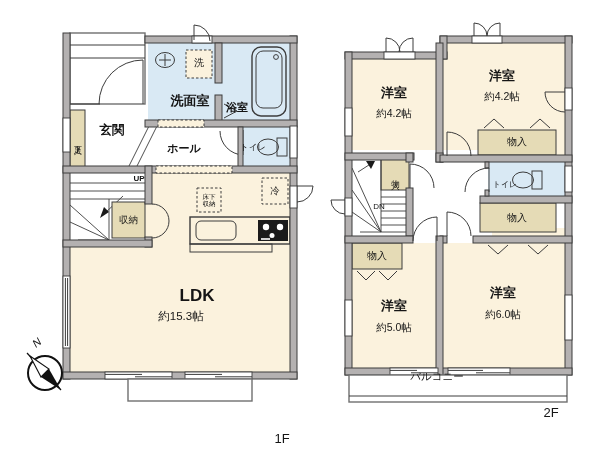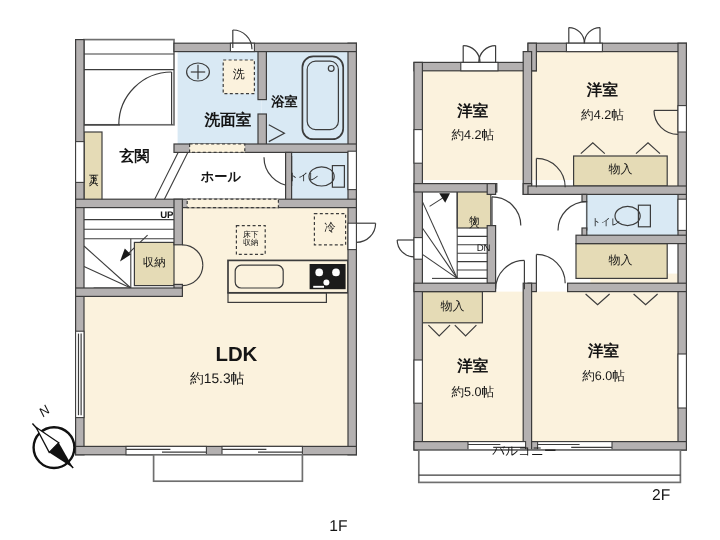--- a/index.html
+++ b/index.html
@@ -301,41 +301,41 @@
     <text x="36" y="348" font-size="11" font-style="italic" transform="rotate(-38 36 348)" fill="#111">N</text>
   </g>
 </svg>
 
 <div>
 
   <div class="lb bold" style="left:112px;top:130px;font-size:12.5px;">玄関</div>
   <div class="lb v" style="left:77.5px;top:140px;font-size:8px;">下足入</div>
   <div class="lb bold" style="left:190px;top:101px;font-size:13px;">洗面室</div>
   <div class="lb" style="left:199px;top:63px;font-size:10px;">洗</div>
-  <div class="lb bold" style="left:237px;top:86px;font-size:11px;">浴室</div>
+  <div class="lb bold" style="left:237px;top:107px;font-size:11px;">浴室</div>
   <div class="lb bold" style="left:184px;top:148px;font-size:11px;">ホール</div>
   <div class="lb" style="left:253px;top:148px;font-size:8.5px;">トイレ</div>
   <div class="lb" style="left:139px;top:179px;font-size:8px;font-weight:bold;">UP</div>
   <div class="lb" style="left:128.5px;top:220px;font-size:9.5px;">収納</div>
   <div class="lb" style="left:275px;top:191px;font-size:9.5px;">冷</div>
   <div class="lb wrap" style="left:209px;top:200px;font-size:6.5px;width:16px;">床下収納</div>
   <div class="lb bold" style="left:197px;top:296px;font-size:17px;">LDK</div>
   <div class="lb" style="left:181px;top:317px;font-size:11.5px;text-align:center;">約15.3帖</div>
   <div class="lb" style="left:282px;top:391px;font-size:13px;margin-top:48px;">1F</div>
 
   <div class="lb bold" style="left:394px;top:93px;font-size:13px;">洋室</div>
   <div class="lb" style="left:394px;top:113px;font-size:10.5px;">約4.2帖</div>
   <div class="lb bold" style="left:502px;top:76px;font-size:13px;">洋室</div>
   <div class="lb" style="left:502px;top:96px;font-size:10.5px;">約4.2帖</div>
   <div class="lb" style="left:517px;top:142px;font-size:10px;">物入</div>
   <div class="lb v" style="left:395px;top:174px;font-size:8.5px;">物入</div>
   <div class="lb" style="left:505px;top:185px;font-size:8px;">トイレ</div>
   <div class="lb" style="left:517px;top:218px;font-size:10px;">物入</div>
   <div class="lb" style="left:377px;top:256px;font-size:10px;">物入</div>
-  <div class="lb" style="left:403px;top:207px;font-size:8px;">DN</div>
+  <div class="lb" style="left:379px;top:207px;font-size:8px;">DN</div>
   <div class="lb bold" style="left:394px;top:306px;font-size:13px;">洋室</div>
   <div class="lb" style="left:394px;top:327px;font-size:10.5px;text-align:center;">約5.0帖</div>
   <div class="lb bold" style="left:503px;top:293px;font-size:13px;">洋室</div>
   <div class="lb" style="left:503px;top:314px;font-size:10.5px;text-align:right;">約6.0帖</div>
   <div class="lb" style="left:437px;top:376px;font-size:10.5px;">バルコニー</div>
   <div class="lb" style="left:551px;top:413px;font-size:13px;">2F</div>
 </div>
 
 </div>
 

